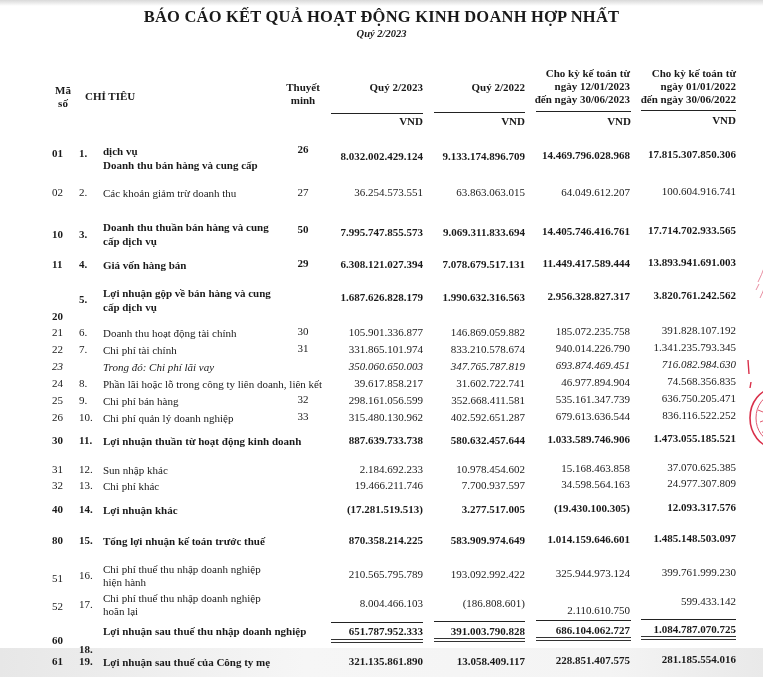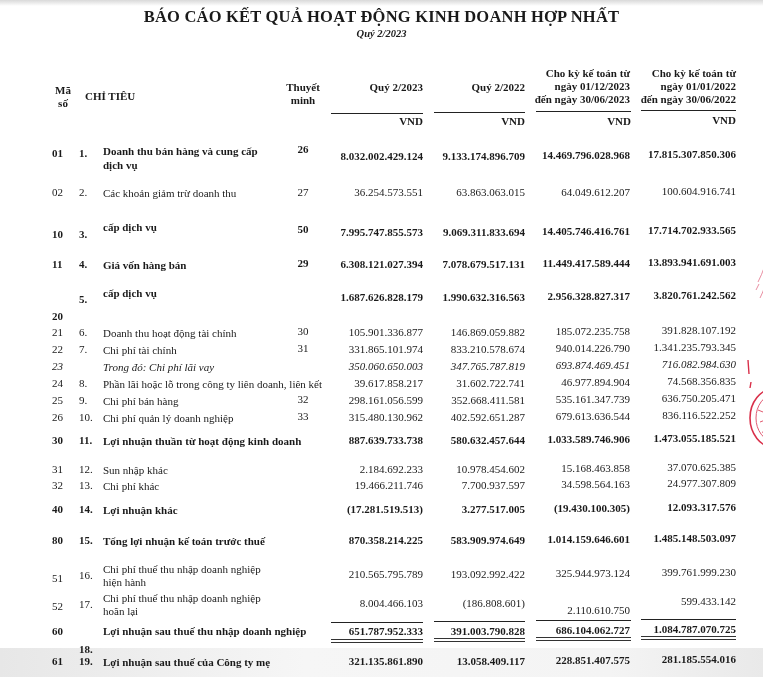--- a/index.html
+++ b/index.html
@@ -68,21 +68,21 @@
 </div>
 <div class="hdr hdr-ct">CHỈ TIÊU</div>
 <div class="hdr hdr-tm">
   <div>Thuyết</div>
   <div>minh</div>
 </div>
 <div class="hdr hdr-col" style="left:325px; top:81px; width:98px;">Quý 2/2023</div>
 <div class="hdr hdr-col" style="left:427px; top:81px; width:98px;">Quý 2/2022</div>
 <div class="hdr hdr-col" style="left:520px; top:67px; width:110px;">
   <div>Cho kỳ kế toán từ</div>
-  <div>ngày 01/12/2023</div>
+  <div>ngày 12/01/2023</div>
   <div>đến ngày 30/06/2023</div>
 </div>
 <div class="hdr hdr-col" style="left:626px; top:67px; width:110px;">
   <div>Cho kỳ kế toán từ</div>
   <div>ngày 01/01/2022</div>
   <div>đến ngày 30/06/2022</div>
 </div>
 
 <div class="rule" style="left:331px; top:113px; width:92px;"></div>
 <div class="rule" style="left:434px; top:112px; width:91px;"></div>
@@ -91,22 +91,22 @@
 
 <div class="vnd" style="left:373px; top:115px; width:50px;">VND</div>
 <div class="vnd" style="left:475px; top:115px; width:50px;">VND</div>
 <div class="vnd" style="left:581px; top:115px; width:50px;">VND</div>
 <div class="vnd" style="left:686px; top:114px; width:50px;">VND</div>
 
 <div class="row b" style="top:146px;">
   <span class="code" style="top:1px">01</span>
   <span class="num" style="top:1px">1.</span>
   <div class="label" style="top:-2px">
+    <div>dịch vụ</div>
     <div>Doanh thu bán hàng và cung cấp</div>
-    <div>dịch vụ</div>
   </div>
   <span class="note" style="top:-3px">26</span>
   <span class="v v1" style="top:4px">8.032.002.429.124</span>
   <span class="v v2" style="top:4px">9.133.174.896.709</span>
   <span class="v v3" style="top:3px">14.469.796.028.968</span>
   <span class="v v4" style="top:2px">17.815.307.850.306</span>
 </div>
 
 <div class="row" style="top:186px;">
   <span class="code">02</span>
@@ -116,20 +116,21 @@
   <span class="v v1">36.254.573.551</span>
   <span class="v v2">63.863.063.015</span>
   <span class="v v3">64.049.612.207</span>
   <span class="v v4" style="top:-1px">100.604.916.741</span>
 </div>
 
 <div class="row b" style="top:220px;">
   <span class="code" style="top:8px">10</span>
   <span class="num" style="top:8px">3.</span>
   <div class="label">
+    <div>Doanh thu thuần bán hàng và cung</div>
     <div>cấp dịch vụ</div>
   </div>
   <span class="note" style="top:3px">50</span>
   <span class="v v1" style="top:6px">7.995.747.855.573</span>
   <span class="v v2" style="top:6px">9.069.311.833.694</span>
   <span class="v v3" style="top:5px">14.405.746.416.761</span>
   <span class="v v4" style="top:4px">17.714.702.933.565</span>
 </div>
 
 <div class="row b" style="top:258px;">
@@ -140,20 +141,21 @@
   <span class="v v1">6.308.121.027.394</span>
   <span class="v v2">7.078.679.517.131</span>
   <span class="v v3" style="top:-1px">11.449.417.589.444</span>
   <span class="v v4" style="top:-2px">13.893.941.691.003</span>
 </div>
 
 <div class="row b" style="top:286px;">
   <span class="code" style="top:24px">20</span>
   <span class="num" style="top:7px">5.</span>
   <div class="label">
+    <div>Lợi nhuận gộp về bán hàng và cung</div>
     <div>cấp dịch vụ</div>
   </div>
   <span class="v v1" style="top:5px">1.687.626.828.179</span>
   <span class="v v2" style="top:5px">1.990.632.316.563</span>
   <span class="v v3" style="top:4px">2.956.328.827.317</span>
   <span class="v v4" style="top:3px">3.820.761.242.562</span>
 </div>
 
 <div class="row" style="top:326px;">
   <span class="code">21</span>
@@ -287,21 +289,21 @@
   <span class="v v3" style="top:12px">2.110.610.750</span>
   <span class="v v4" style="top:3px">599.433.142</span>
 </div>
 
 <div class="rule" style="left:331px; top:622px; width:92px;"></div>
 <div class="rule" style="left:434px; top:621px; width:91px;"></div>
 <div class="rule" style="left:536px; top:620px; width:95px;"></div>
 <div class="rule" style="left:641px; top:619px; width:95px;"></div>
 
 <div class="row b" style="top:624px;">
-  <span class="code" style="top:1px">60</span>
+  <span class="code" style="top:10px">60</span>
   <span class="num" style="top:19px">18.</span>
   <div class="label">Lợi nhuận sau thuế thu nhập doanh nghiệp</div>
   <span class="v v1" style="top:1px">651.787.952.333</span>
   <span class="v v2" style="top:1px">391.003.790.828</span>
   <span class="v v3">686.104.062.727</span>
   <span class="v v4" style="top:-1px">1.084.787.070.725</span>
 </div>
 
 <div class="dbl" style="left:331px; top:639px; width:92px;"></div>
 <div class="dbl" style="left:434px; top:638px; width:91px;"></div>

